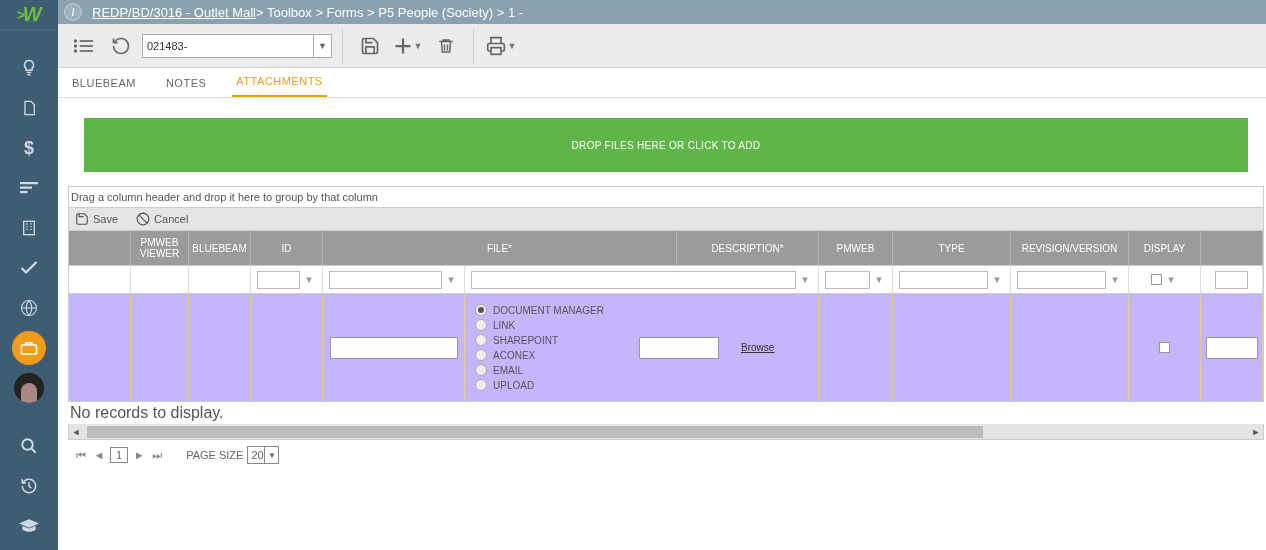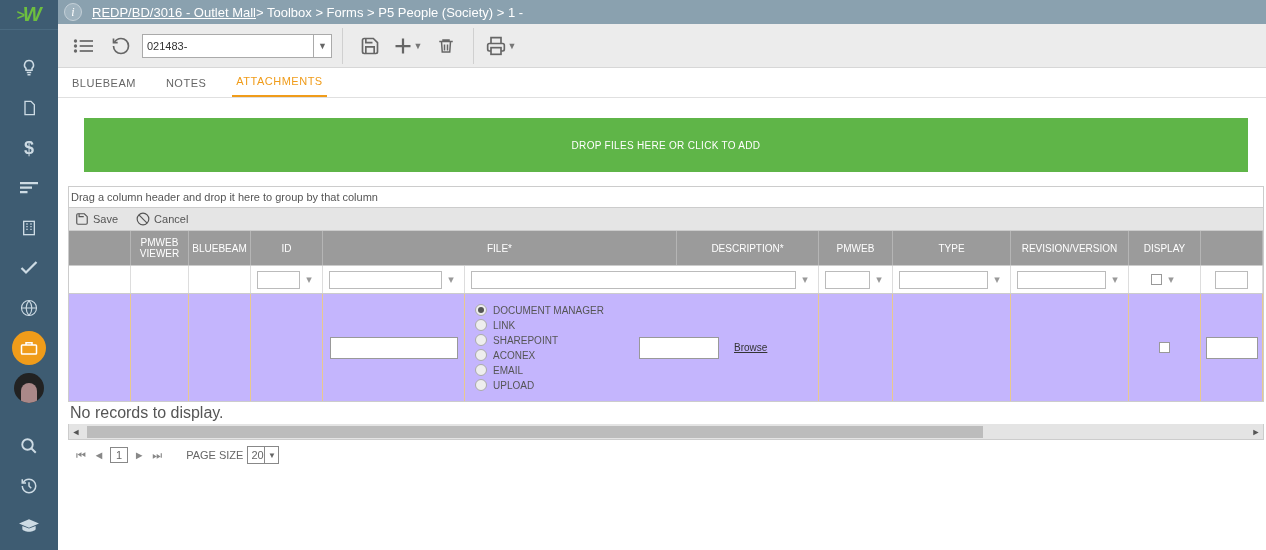--- a/index.html
+++ b/index.html
@@ -49,21 +49,21 @@
 .col-extra { width: 62px; }
 .filter-input { width: calc(100% - 20px); height: 18px; border: 1px solid #bbb; font-size: 10px; padding: 0 2px; }
 .filter-icon { width: 14px; height: 14px; margin-left: 2px; color: #999; display: inline-flex; align-items: center; justify-content: center; }
 .insert-row { display: flex; background: #c4b5fd; min-height: 96px; border-top: 1px solid #ccc; }
 .ic { border-right: 1px solid #e8c990; display: flex; align-items: center; justify-content: center; padding: 4px; }
 .desc-input { width: 128px; height: 22px; border: 1px solid #999; background: #fff; }
 .file-opts { display: flex; flex-direction: column; gap: 3px; font-size: 10px; color: #555; padding: 6px 0 6px 6px; width: 170px; }
 .file-opts label { display: flex; align-items: center; gap: 6px; }
 .radio { width: 12px; height: 12px; border-radius: 50%; border: 1px solid #aaa; background: #eee; display: inline-block; position: relative; }
 .radio.checked::after { content: ""; position: absolute; width: 6px; height: 6px; background: #555; border-radius: 50%; top: 2px; left: 2px; }
-.file-field { display: flex; align-items: center; gap: 15px; }
+.file-field { display: flex; align-items: center; gap: 22px; }
 .file-input { width: 80px; height: 22px; border: 1px solid #999; background: #fff; }
 .browse-link { color: #333; text-decoration: underline; font-size: 10px; cursor: pointer; }
 .extra-input { width: 52px; height: 22px; border: 1px solid #999; background: #fff; }
 .checkbox-sm { width: 11px; height: 11px; border: 1px solid #999; background: #fff; display: inline-block; }
 .no-records { font-size: 16px; color: #555; padding: 2px 2px; }
 .hscroll { height: 16px; background: #e4e4e4; position: relative; display: flex; align-items: center; border: 1px solid #ccc; border-top: none; }
 .hscroll .arrow { width: 14px; height: 14px; display: flex; align-items: center; justify-content: center; font-size: 9px; color: #555; }
 .hscroll .thumb { position: absolute; left: 18px; width: 75%; height: 12px; background: #bcbcbc; }
 .pager { height: 30px; display: flex; align-items: center; gap: 4px; padding: 0 6px; font-size: 11px; color: #666; }
 .pager .pg-btn { width: 14px; height: 14px; display: inline-flex; align-items: center; justify-content: center; color: #888; cursor: pointer; font-size: 11px; }

